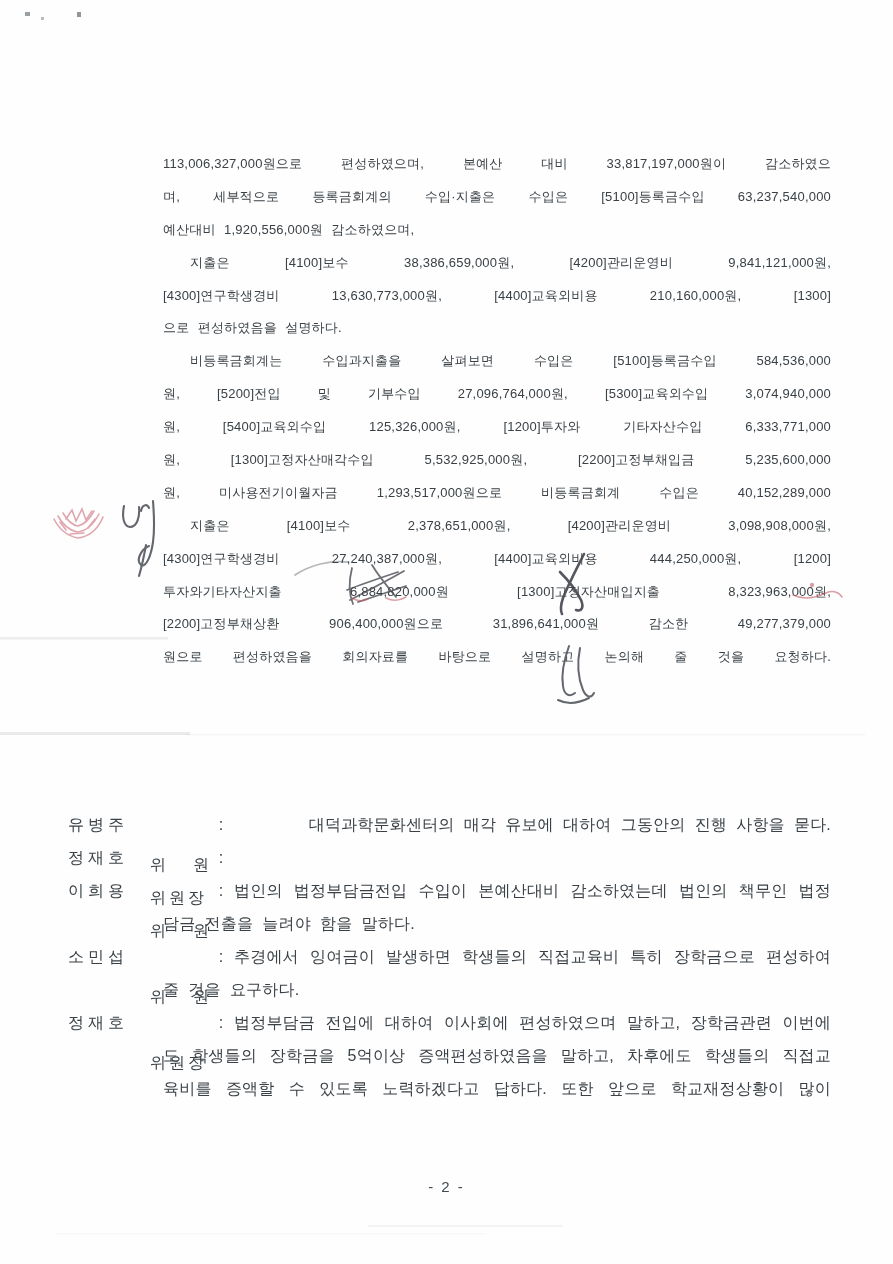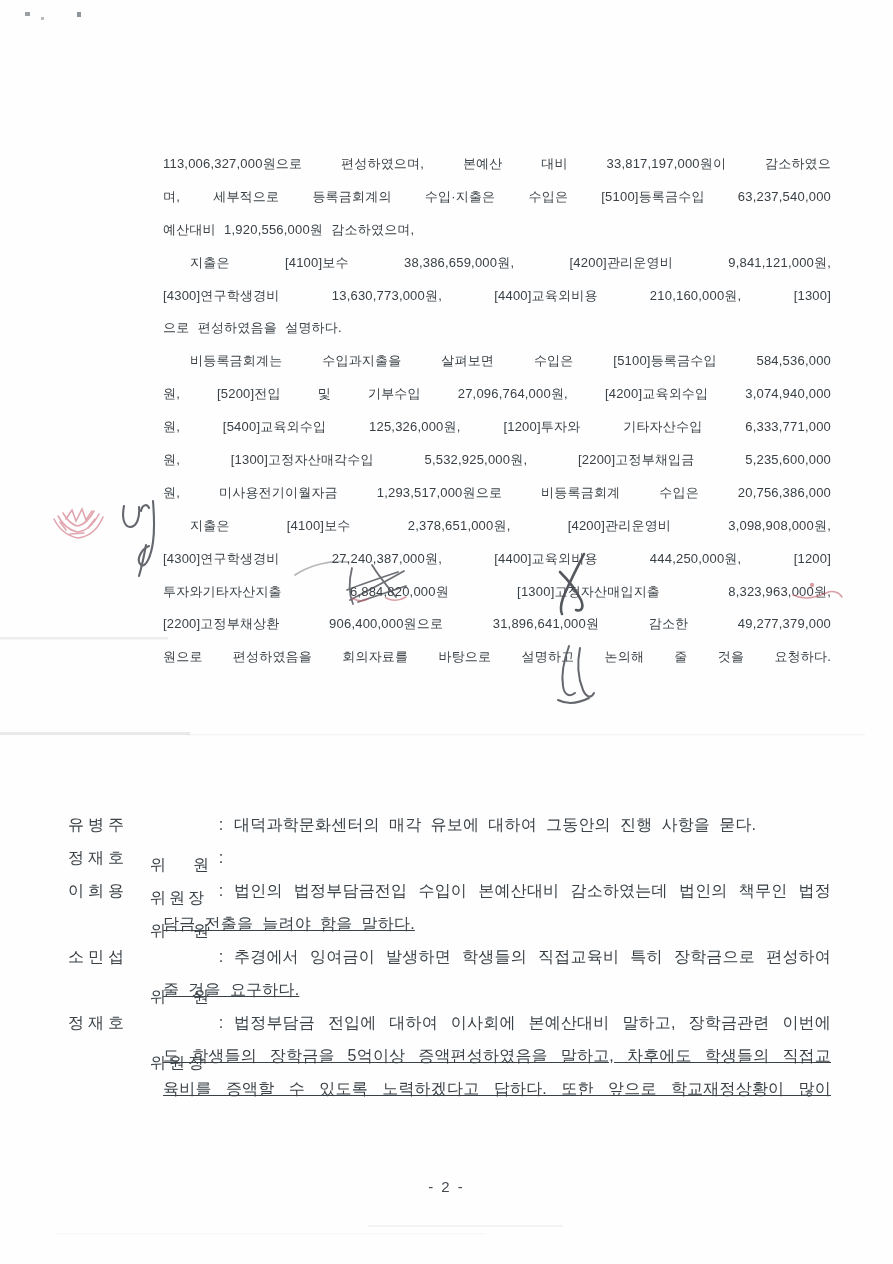--- a/index.html
+++ b/index.html
@@ -32,23 +32,23 @@
     left:68px;top:808px;width:763px;
     font-size:16px;
     line-height:33px;
     word-spacing:4.5px;
     letter-spacing:0.2px;
   }
   .srow{display:flex;height:33px;}
   .sname{width:68px;letter-spacing:4px;white-space:pre;flex:none;}
   .srole{width:58px;margin-left:14px;letter-spacing:3px;white-space:pre;flex:none;margin-top:40px;}
   .scolon{width:26px;text-align:center;flex:none;}
-  .sbody{flex:1;overflow:hidden;}
+  .sbody{flex:1;overflow:hidden;text-align:right;}
   .sbody.j{text-align:justify;text-align-last:justify;}
-  .scont{height:33px;padding-left:95px;white-space:nowrap;text-decoration:underline;}
+  .scont{height:33px;padding-left:95px;white-space:nowrap;}
   .scont.j{white-space:normal;text-align:justify;text-align-last:justify;overflow:hidden;padding-left:95px;}
   
   .page-number{
     position:absolute;left:0;top:1178px;width:893px;
     text-align:center;font-size:15px;letter-spacing:2px;color:#434a50;
   }
   
   .overlay{position:absolute;left:0;top:0;width:893px;height:1264px;pointer-events:none;}
 </style>
 </head>
@@ -59,24 +59,24 @@
   <div class="body-block">
     <div class="bl j">113,006,327,000원으로 편성하였으며, 본예산 대비 33,817,197,000원이 감소하였으</div>
     <div class="bl j">며, 세부적으로 등록금회계의 수입·지출은 수입은 [5100]등록금수입 63,237,540,000</div>
     <div class="bl">예산대비 1,920,556,000원 감소하였으며,</div>
 
     <div class="bl j ind">지출은 [4100]보수 38,386,659,000원, [4200]관리운영비 9,841,121,000원,</div>
     <div class="bl j">[4300]연구학생경비 13,630,773,000원, [4400]교육외비용 210,160,000원, [1300]</div>
     <div class="bl">으로 편성하였음을 설명하다.</div>
 
     <div class="bl j ind">비등록금회계는 수입과지출을 살펴보면 수입은 [5100]등록금수입 584,536,000</div>
-    <div class="bl j">원, [5200]전입 및 기부수입 27,096,764,000원, [4200]교육외수입 3,074,940,000</div>
+    <div class="bl j">원, [5200]전입 및 기부수입 27,096,764,000원, [5300]교육외수입 3,074,940,000</div>
     <div class="bl j">원, [5400]교육외수입 125,326,000원, [1200]투자와 기타자산수입 6,333,771,000</div>
     <div class="bl j">원, [1300]고정자산매각수입 5,532,925,000원, [2200]고정부채입금 5,235,600,000</div>
-    <div class="bl j">원, 미사용전기이월자금 1,293,517,000원으로 비등록금회계 수입은 20,756,386,000</div>
+    <div class="bl j">원, 미사용전기이월자금 1,293,517,000원으로 비등록금회계 수입은 40,152,289,000</div>
 
     <div class="bl j ind">지출은 [4100]보수 2,378,651,000원, [4200]관리운영비 3,098,908,000원,</div>
     <div class="bl j">[4300]연구학생경비 27,240,387,000원, [4400]교육외비용 444,250,000원, [1200]</div>
     <div class="bl j">투자와기타자산지출 6,884,820,000원 [1300]고정자산매입지출 8,323,963,000원,</div>
     <div class="bl j">[2200]고정부채상환 906,400,000원으로 31,896,641,000원 감소한 49,277,379,000</div>
     <div class="bl j">원으로 편성하였음을 회의자료를 바탕으로 설명하고 논의해 줄 것을 요청하다.</div>
   </div>
 
   <div class="stmt-block">
 
@@ -106,21 +106,21 @@
       <span class="srole">위  원</span>
       <span class="scolon">:</span>
       <span class="sbody j">추경에서 잉여금이 발생하면 학생들의 직접교육비 특히 장학금으로 편성하여</span>
     </div>
     <div class="scont">줄 것을 요구하다.</div>
 
     <div class="srow">
       <span class="sname">정재호</span>
       <span class="srole">위원장</span>
       <span class="scolon">:</span>
-      <span class="sbody j">법정부담금 전입에 대하여 이사회에 본예산대비 말하고,  장학금관련 이번에</span>
+      <span class="sbody j">법정부담금 전입에 대하여 이사회에 편성하였으며 말하고,  장학금관련 이번에</span>
     </div>
     <div class="scont j">도 학생들의 장학금을 5억이상 증액편성하였음을 말하고, 차후에도 학생들의 직접교</div>
     <div class="scont j">육비를 증액할 수 있도록 노력하겠다고 답하다. 또한 앞으로 학교재정상황이 많이</div>
   </div>
 
   <div class="page-number">- 2 -</div>
 
   <svg class="overlay" viewBox="0 0 893 1264" xmlns="http://www.w3.org/2000/svg">
 
     <g>

